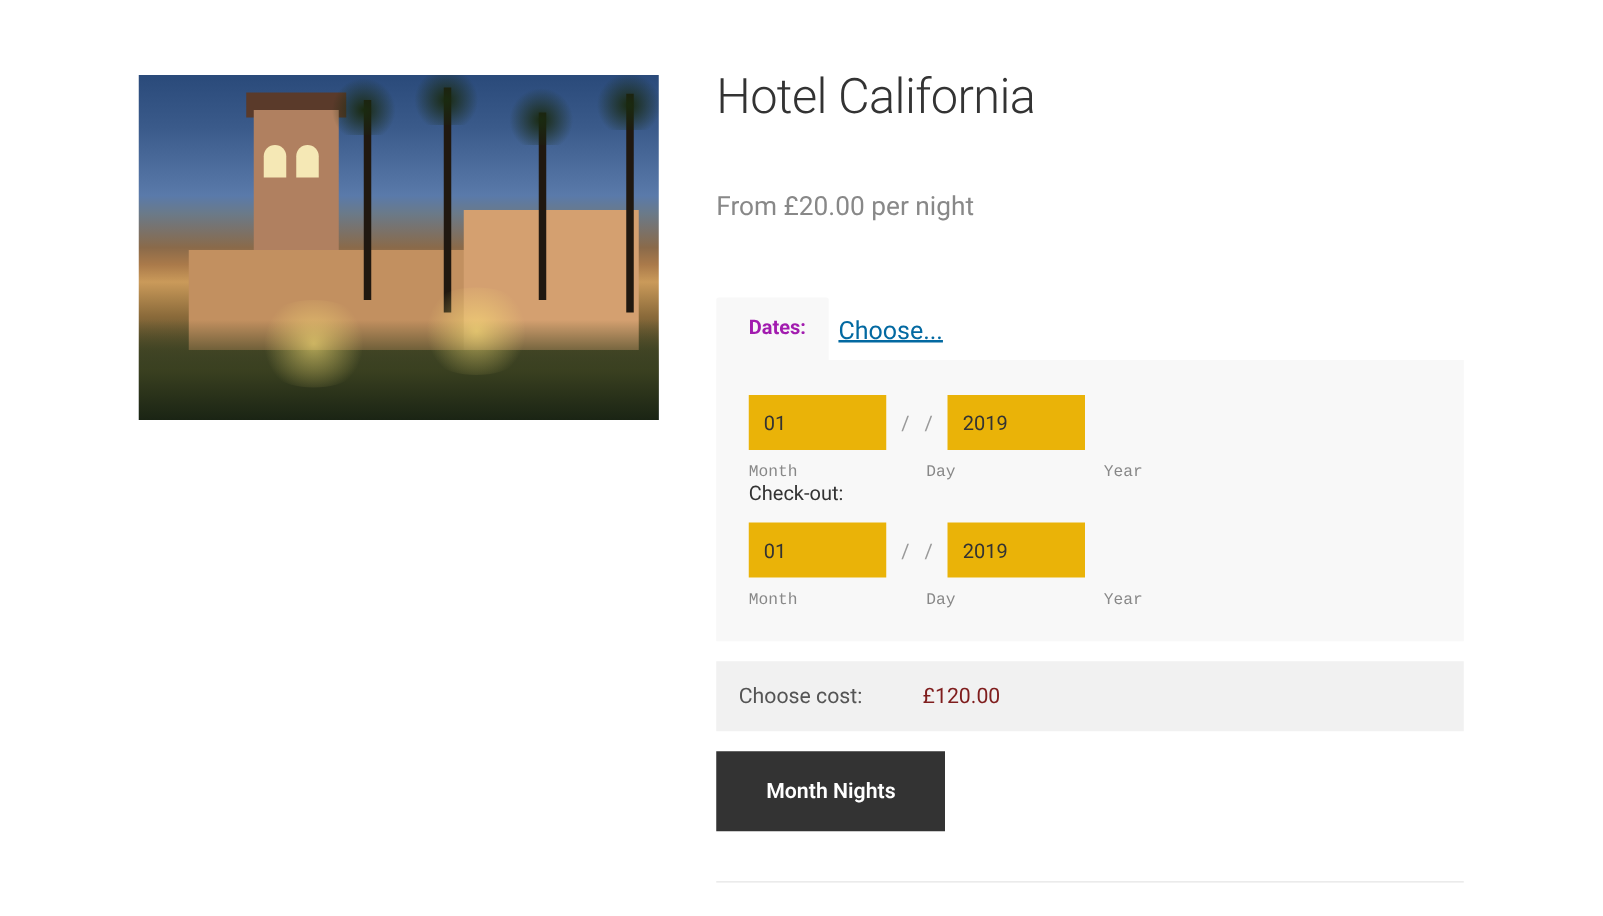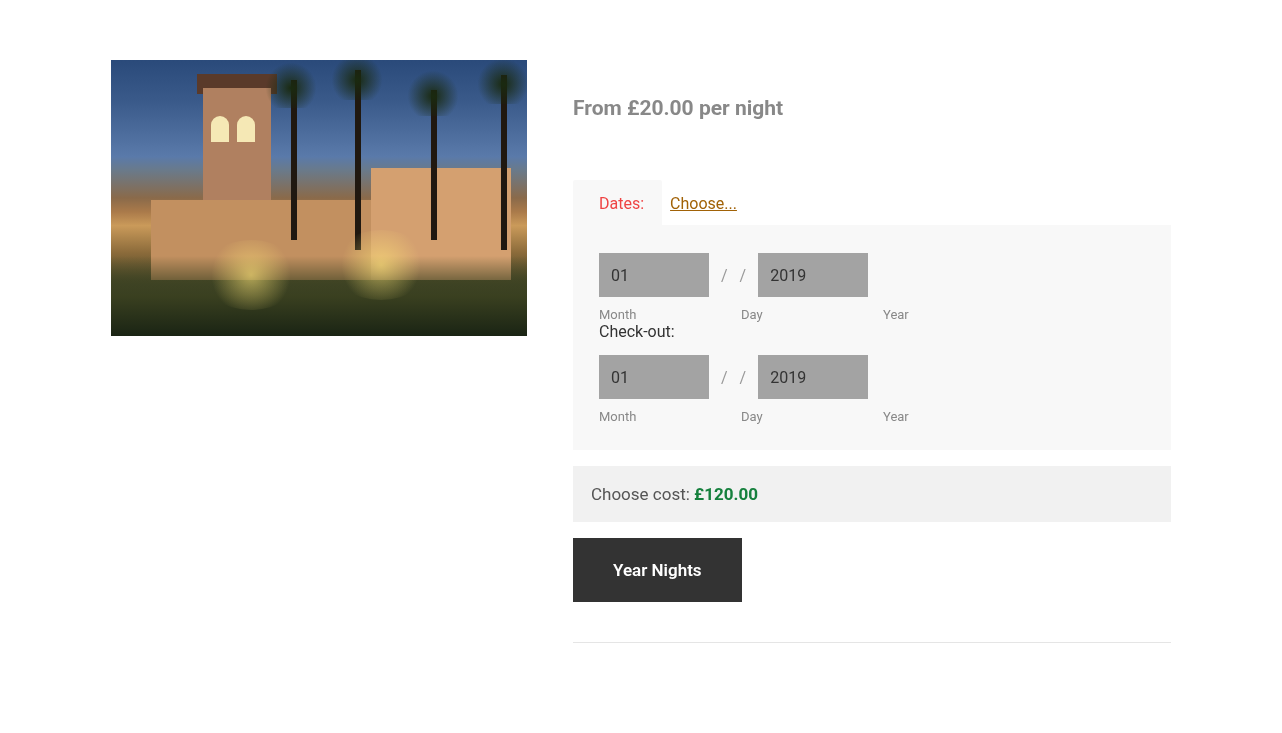--- a/index.html
+++ b/index.html
@@ -100,45 +100,45 @@
     .title {
       font-size: 39px;
       font-weight: 300;
       color: #333;
       letter-spacing: -0.5px;
       margin-top: -6px;
     }
     .price-line {
       font-size: 21px;
       color: #888;
-      margin-top: 36px;
-      font-weight: 700;
+      margin-top: 54px;
+      font-weight: 400;
     }
 
     .booking-tabs {
       margin-top: 60px;
     }
     .tab-row {
       display: flex;
       align-items: stretch;
     }
     .tab {
       padding: 14px 18px 12px 26px;
       font-size: 16px;
       color: #333;
     }
     .tab-active {
       background: #f8f8f8;
       border-radius: 2px 2px 0 0;
     }
-    .tab-label { font-weight: 400; color: #ef4444; text-align: center; }
+    .tab-label { font-weight: 700; color: #a21caf; text-align: center; }
     .tab-choose {
       text-decoration: underline;
-      color: #a16207;
-      font-size: 16px;
+      color: #0369a1;
+      font-size: 20px;
       cursor: pointer;
       padding: 14px 18px 12px 8px;
       display: inline-block;
     }
 
     .booking-panel {
       background: #f8f8f8;
       padding: 28px 26px 26px 26px;
     }
     .field-label {
@@ -149,48 +149,49 @@
     }
     .field-label:first-child { margin-top: 0; }
     .date-row {
       display: flex;
       align-items: center;
       gap: 12px;
     }
     .date-input {
       width: 110px;
       height: 44px;
-      background: #a3a3a3;
+      background: #eab308;
       border: none;
       padding: 0 12px;
       font-size: 16px;
       color: #333;
       font-family: inherit;
     }
     .slash { color: #999; font-size: 16px; }
     .sublabel-row {
       display: flex;
       gap: 12px;
       margin-top: 10px;
     }
     .sublabel {
       width: 110px;
       font-size: 13px;
       color: #888;
+      font-family: Liberation Mono, monospace;
     }
     .sublabel-gap { width: 8px; }
 
     .cost-bar {
       background: #f1f1f1;
       padding: 18px 18px;
       margin-top: 16px;
       font-size: 17px;
       color: #555;
     }
-    .cost-value { font-weight: 700; color: #15803d; }
+    .cost-value { font-weight: 400; color: #7f1d1d; margin-left: 44px; }
 
     .book-btn {
       display: inline-block;
       background: #333333;
       color: #fff;
       font-size: 17px;
       font-weight: 600;
       padding: 22px 40px;
       border: none;
       cursor: pointer;
@@ -224,20 +225,21 @@
       <div class="fronds f2"></div>
       <div class="fronds f3"></div>
       <div class="fronds f4"></div>
       <div class="ground"></div>
       <div class="glow g1"></div>
       <div class="glow g2"></div>
     </div>
   </div>
 
   <div class="detail-col">
+    <h1 class="title">Hotel California</h1>
     <p class="price-line">From £20.00 per night</p>
 
     <div class="booking-tabs">
       <div class="tab-row">
         <div class="tab tab-active">
           <span class="tab-label">Dates:</span>
         </div>
         <span class="tab-choose">Choose...</span>
       </div>
 
@@ -270,17 +272,17 @@
           <span class="sublabel-gap"></span>
           <span class="sublabel">Year</span>
         </div>
       </div>
     </div>
 
     <div class="cost-bar">
       <span>Choose cost: </span><span class="cost-value">£120.00</span>
     </div>
 
-    <button class="book-btn">Year Nights</button>
+    <button class="book-btn">Month Nights</button>
 
     <hr class="divider">
   </div>
 </div>
 
 </body></html>

